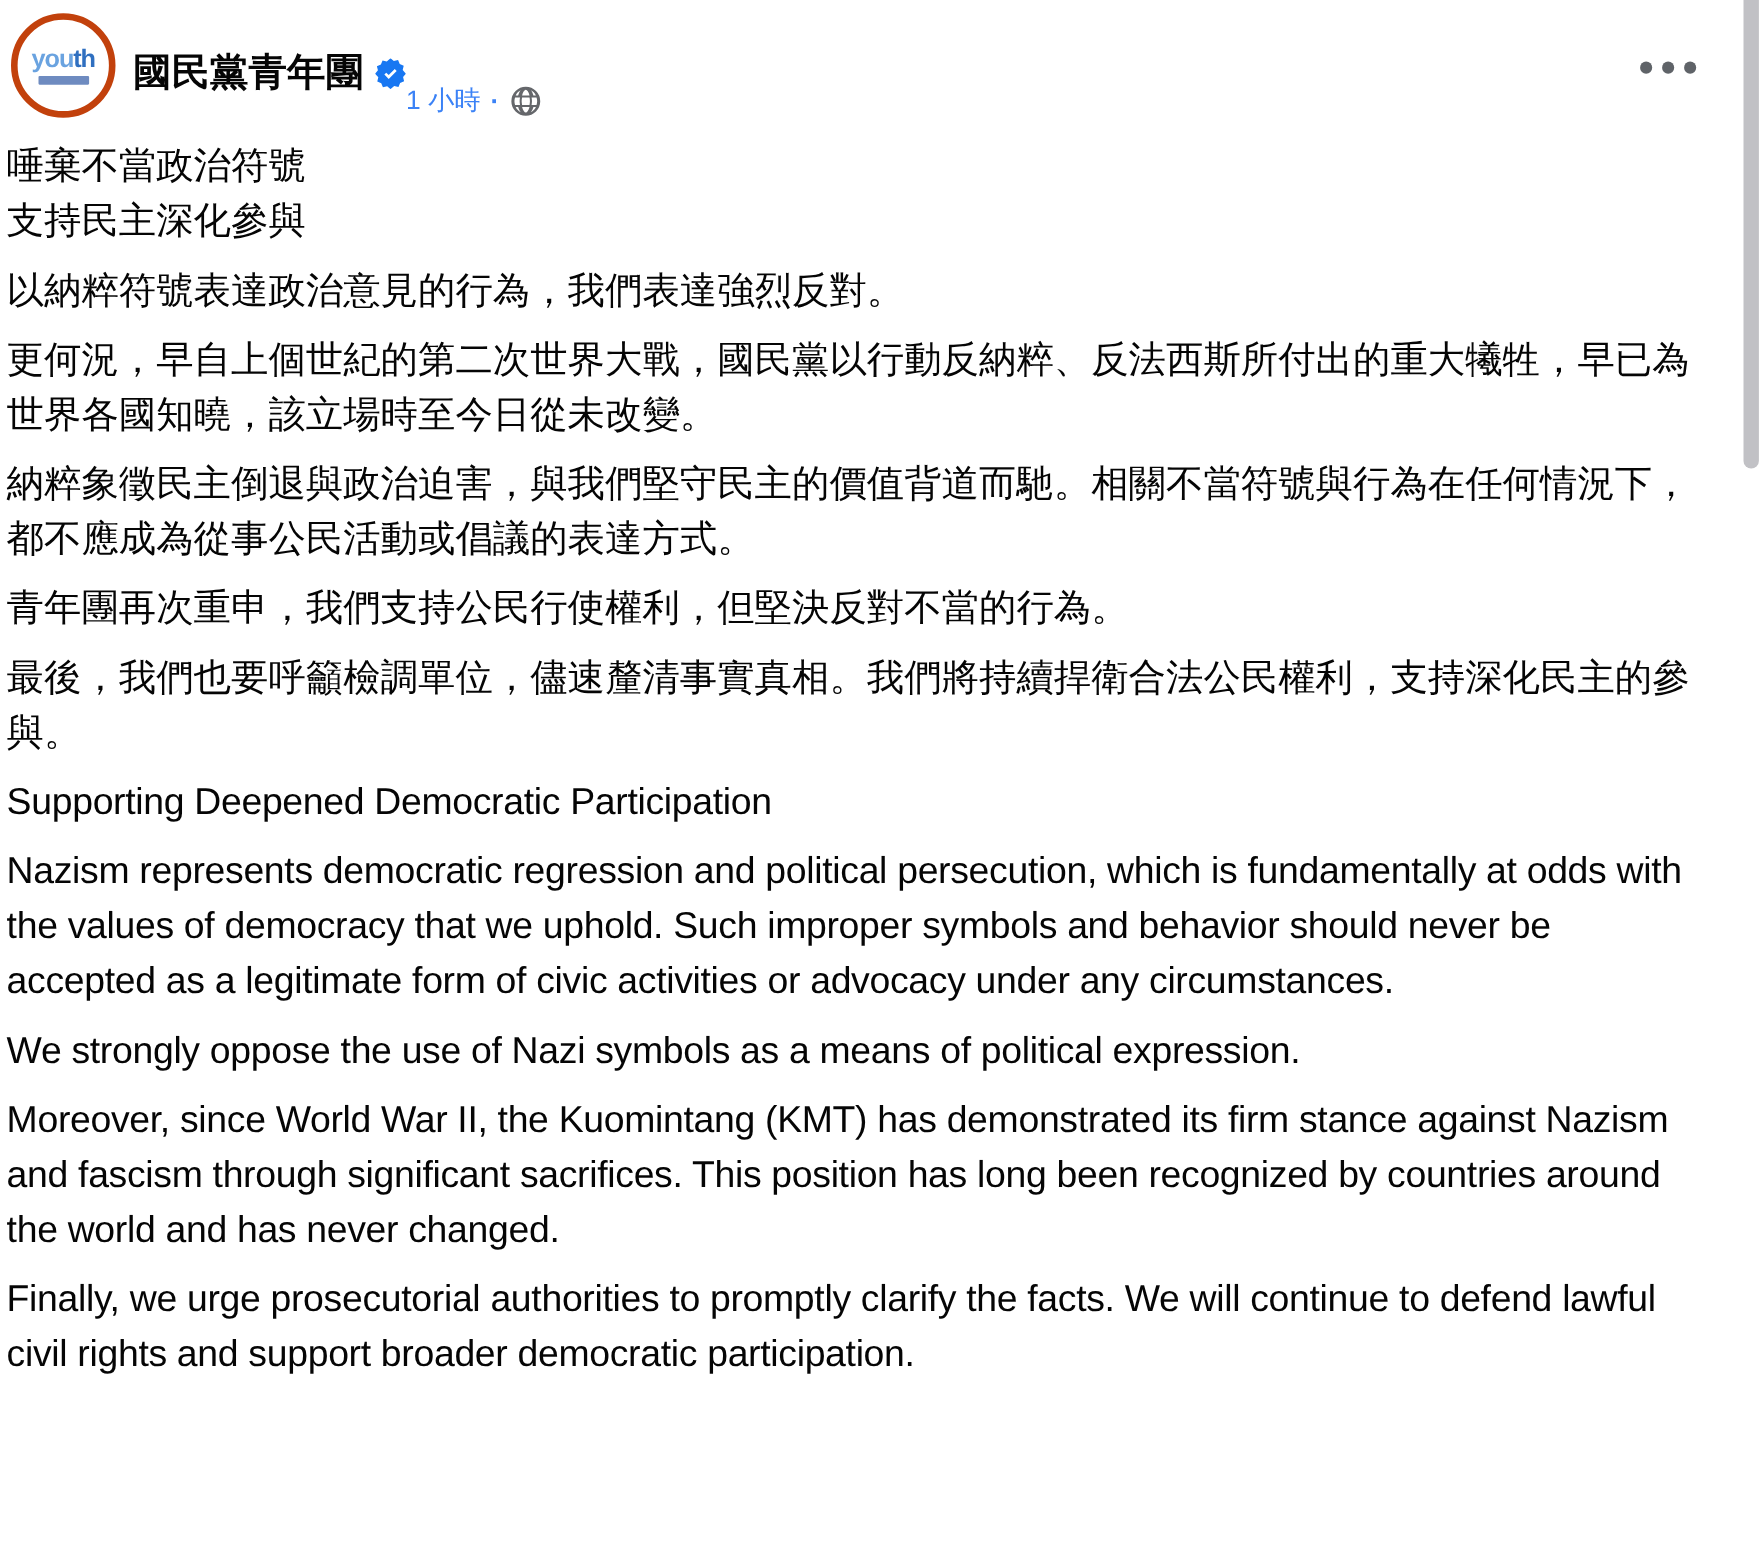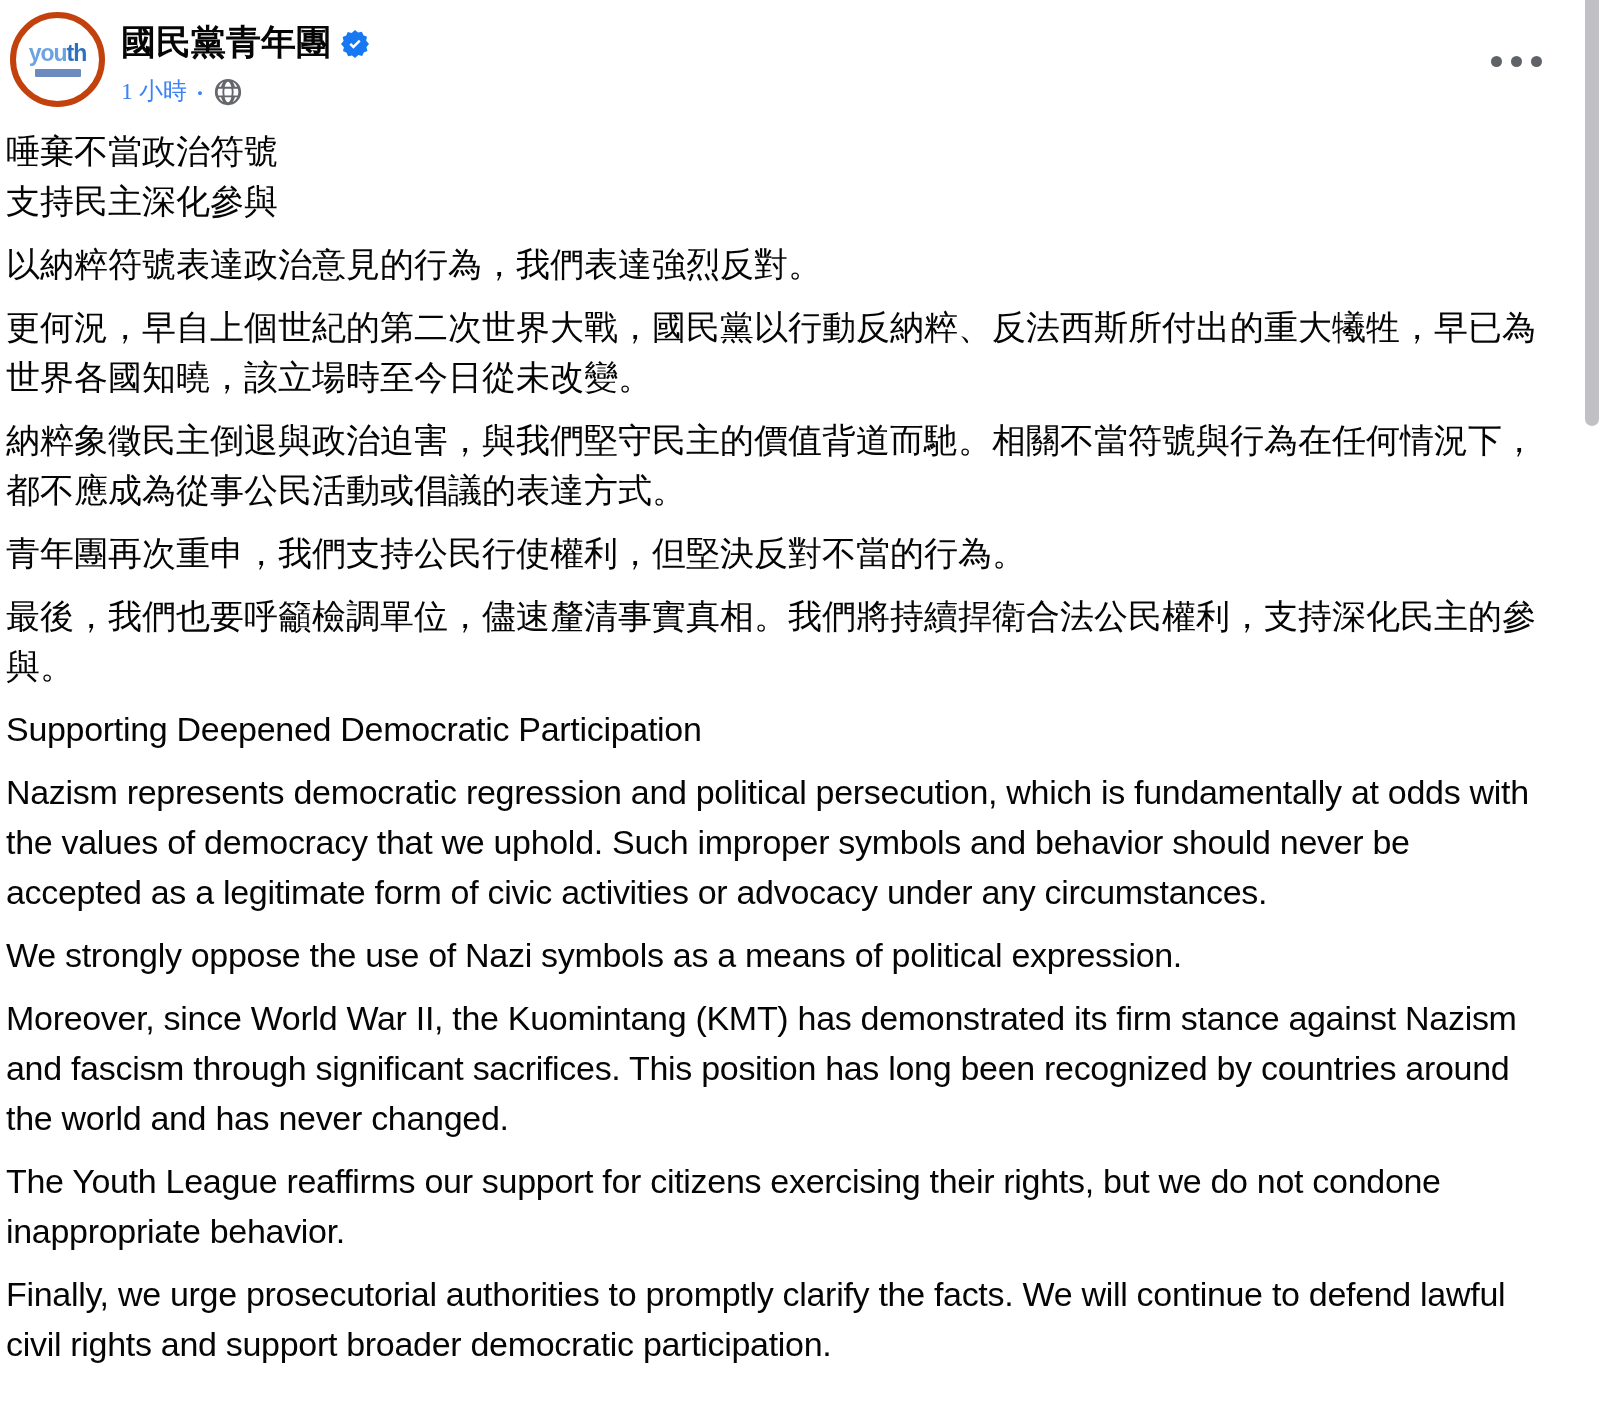--- a/index.html
+++ b/index.html
@@ -12,21 +12,21 @@
   
   .post-header{position:relative;display:flex;gap:16px;padding:12px 0 0 10px;}
   .avatar{
     width:95px;height:95px;border-radius:50%;border:6px solid #c2410c;box-sizing:border-box;
     background:#ffffff;display:flex;flex-direction:column;align-items:center;justify-content:center;
     cursor:pointer;flex:0 0 auto;
   }
   .avatar-word{color:#6aa3e0;font-weight:700;font-size:23px;line-height:1;letter-spacing:-1px;}
   .avatar-word b{color:#2f6fc0;}
   .avatar-bar{width:46px;height:8px;background:#5577b5;opacity:.85;border-radius:1px;margin-top:4px;}
-  .header-meta{display:flex;flex-direction:column;font-family:Liberation Serif, serif;}
+  .header-meta{display:flex;flex-direction:row;}
   .name-row{display:flex;align-items:center;gap:10px;margin-top:13px;}
   .page-name{font-size:35px;font-weight:700;line-height:1.05;cursor:pointer;}
   .verified{flex:0 0 auto;margin-top:2px;}
   .time-row{display:flex;align-items:flex-end;gap:9px;margin-top:13px;color:#3b82f6;font-size:24px;cursor:pointer;}
   .dotsep{font-weight:700;}
   .more-btn{position:absolute;right:48px;top:46px;display:flex;gap:9px;padding:10px;cursor:pointer;align-items:center;}
   .more-btn .dot{width:11px;height:11px;border-radius:50%;background:#5f6368;}
 
   
   .post-body{width:1542px;margin:19px 0 0 6px;font-size:34px;line-height:50px;}
@@ -97,23 +97,20 @@
     <div class="para en">
       <div class="line">Nazism represents democratic regression and political persecution, which is fundamentally at odds with the values of democracy that we uphold. Such improper symbols and behavior should never be accepted as a legitimate form of civic activities or advocacy under any circumstances.</div>
     </div>
     <div class="para en">
       <div class="line">We strongly oppose the use of Nazi symbols as a means of political expression.</div>
     </div>
     <div class="para en">
       <div class="line">Moreover, since World War II, the Kuomintang (KMT) has demonstrated its firm stance against Nazism and fascism through significant sacrifices. This position has long been recognized by countries around the world and has never changed.</div>
     </div>
     <div class="para en">
-      <div class="line">The Youth League reaffirms our support for citizens exercising their rights, but we do not condone inappropriate behavior.</div>
-    </div>
-    <div class="para en">
       <div class="line">Finally, we urge prosecutorial authorities to promptly clarify the facts. We will continue to defend lawful civil rights and support broader democratic participation.</div>
     </div>
   </div>
 
   <div class="scroll-track">
     <div class="scroll-thumb"></div>
   </div>
 
 </div>
 

